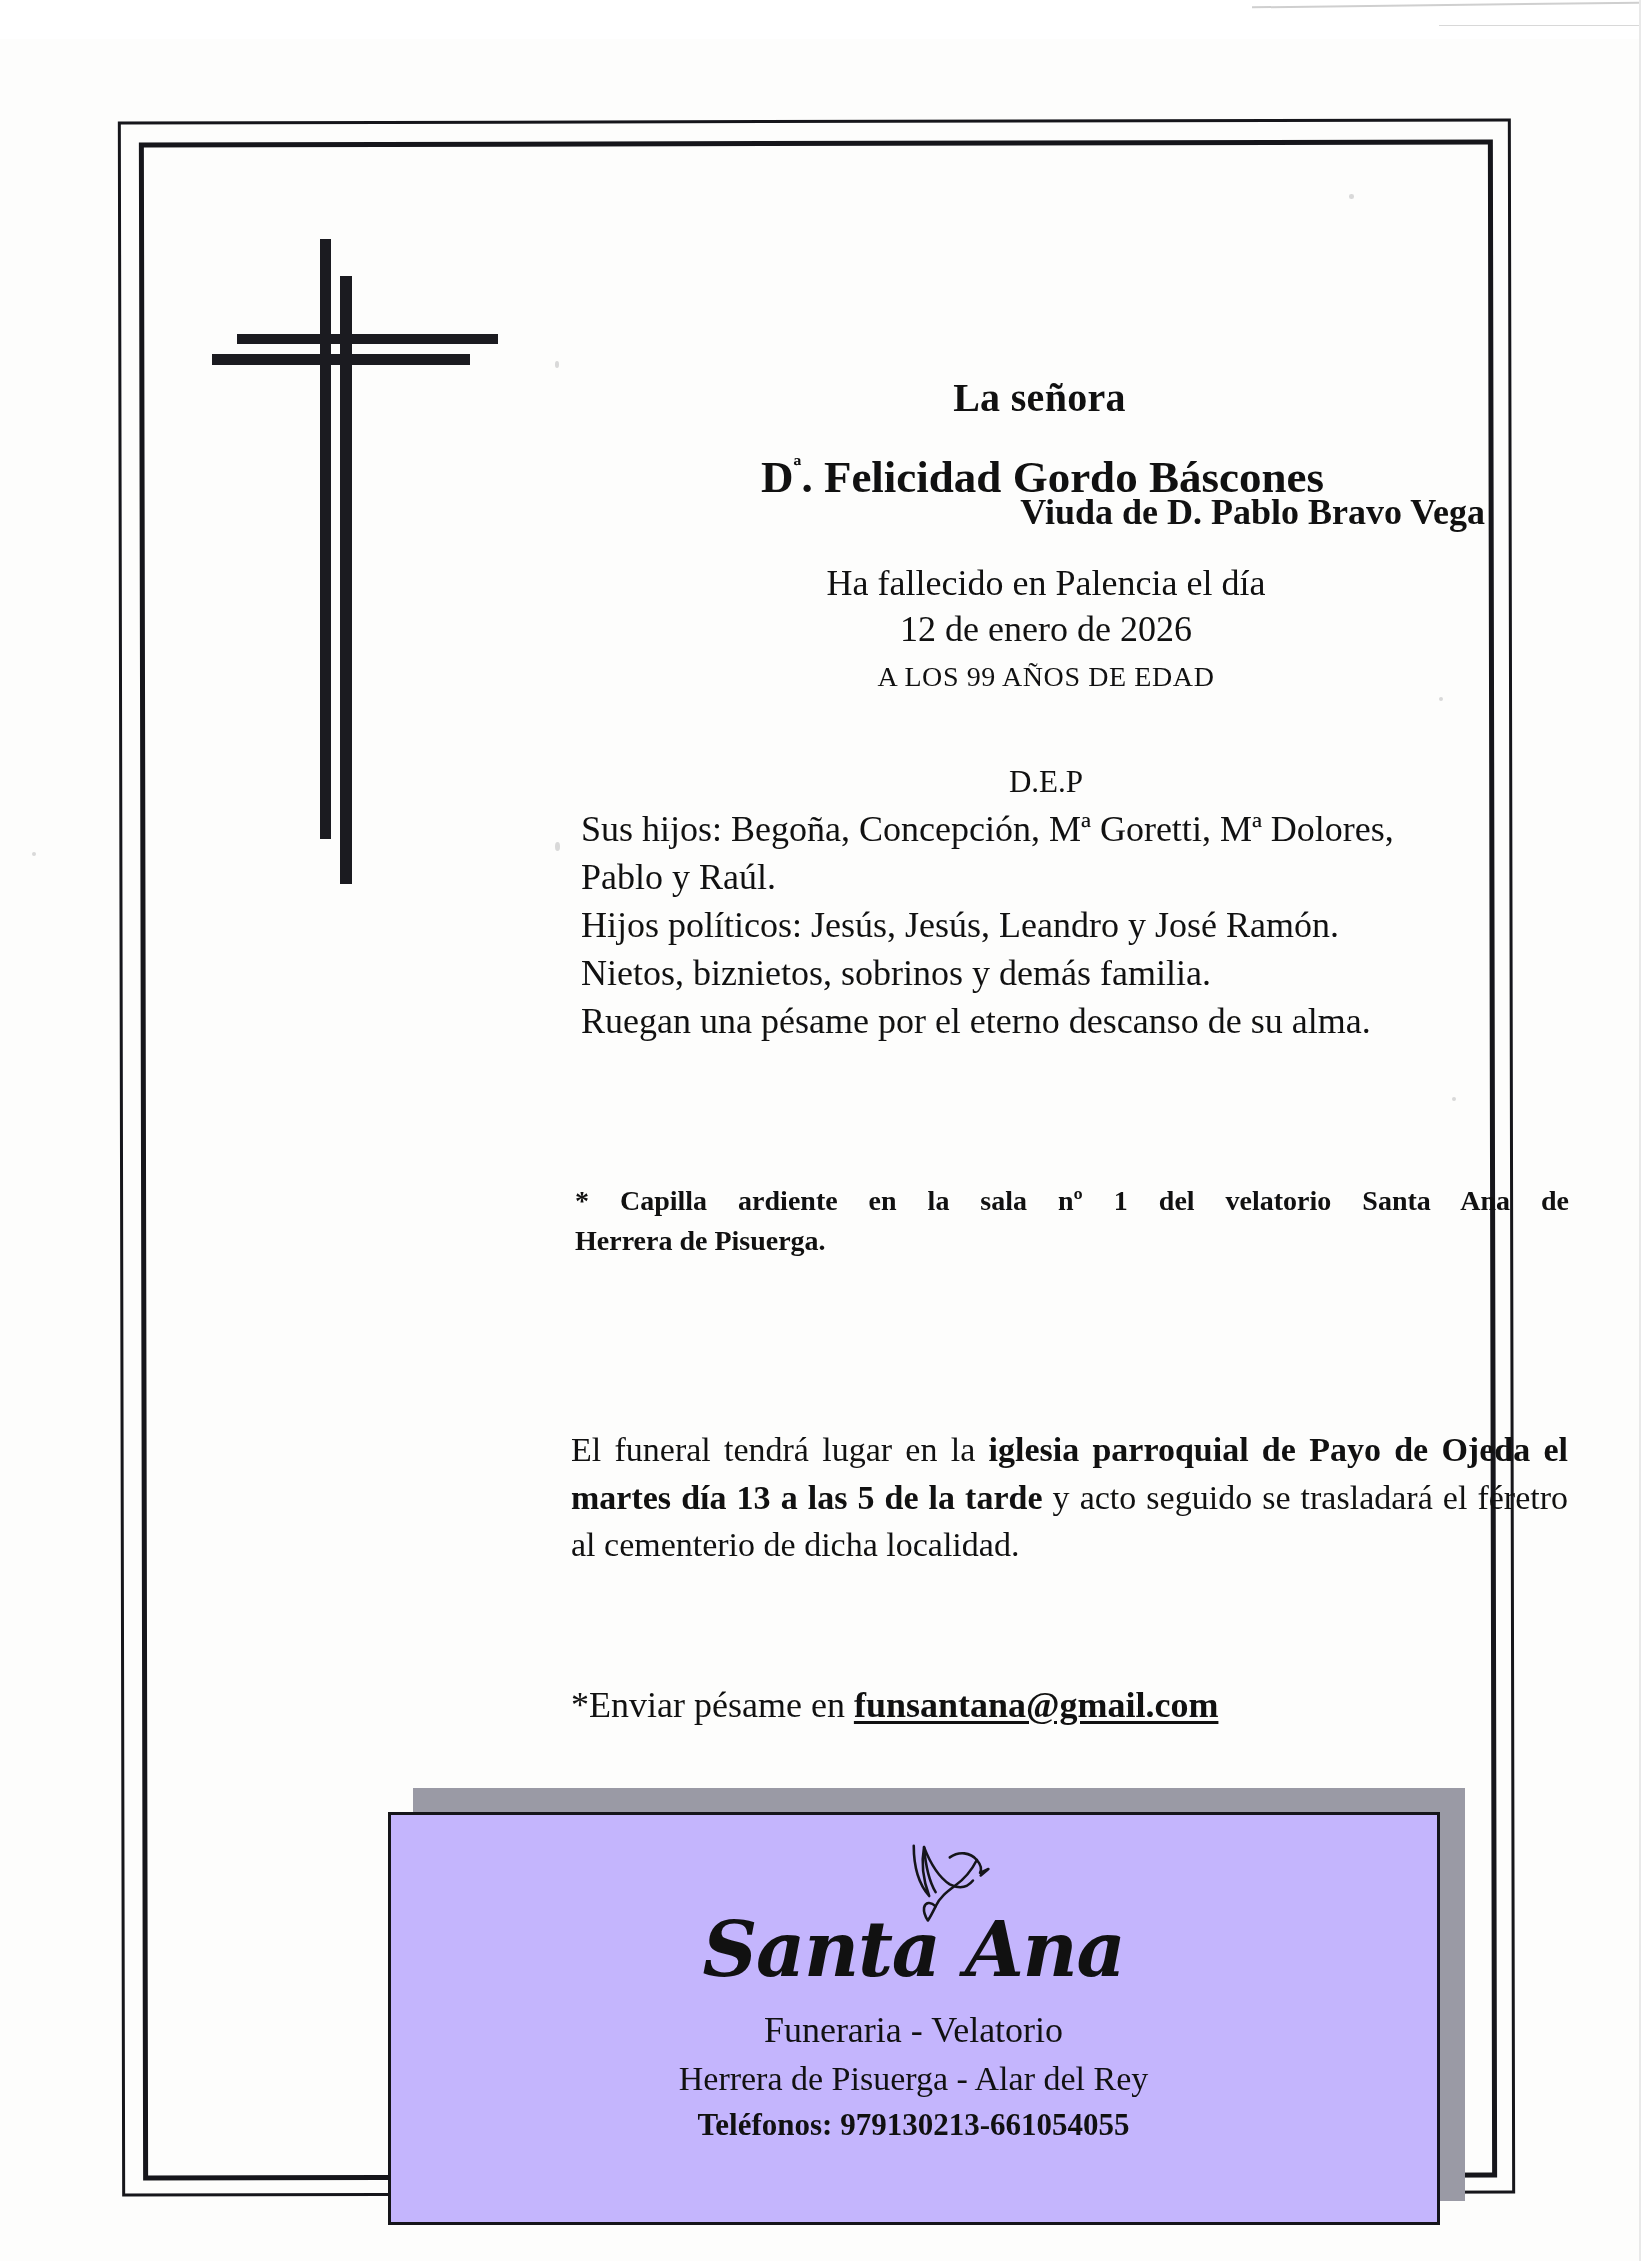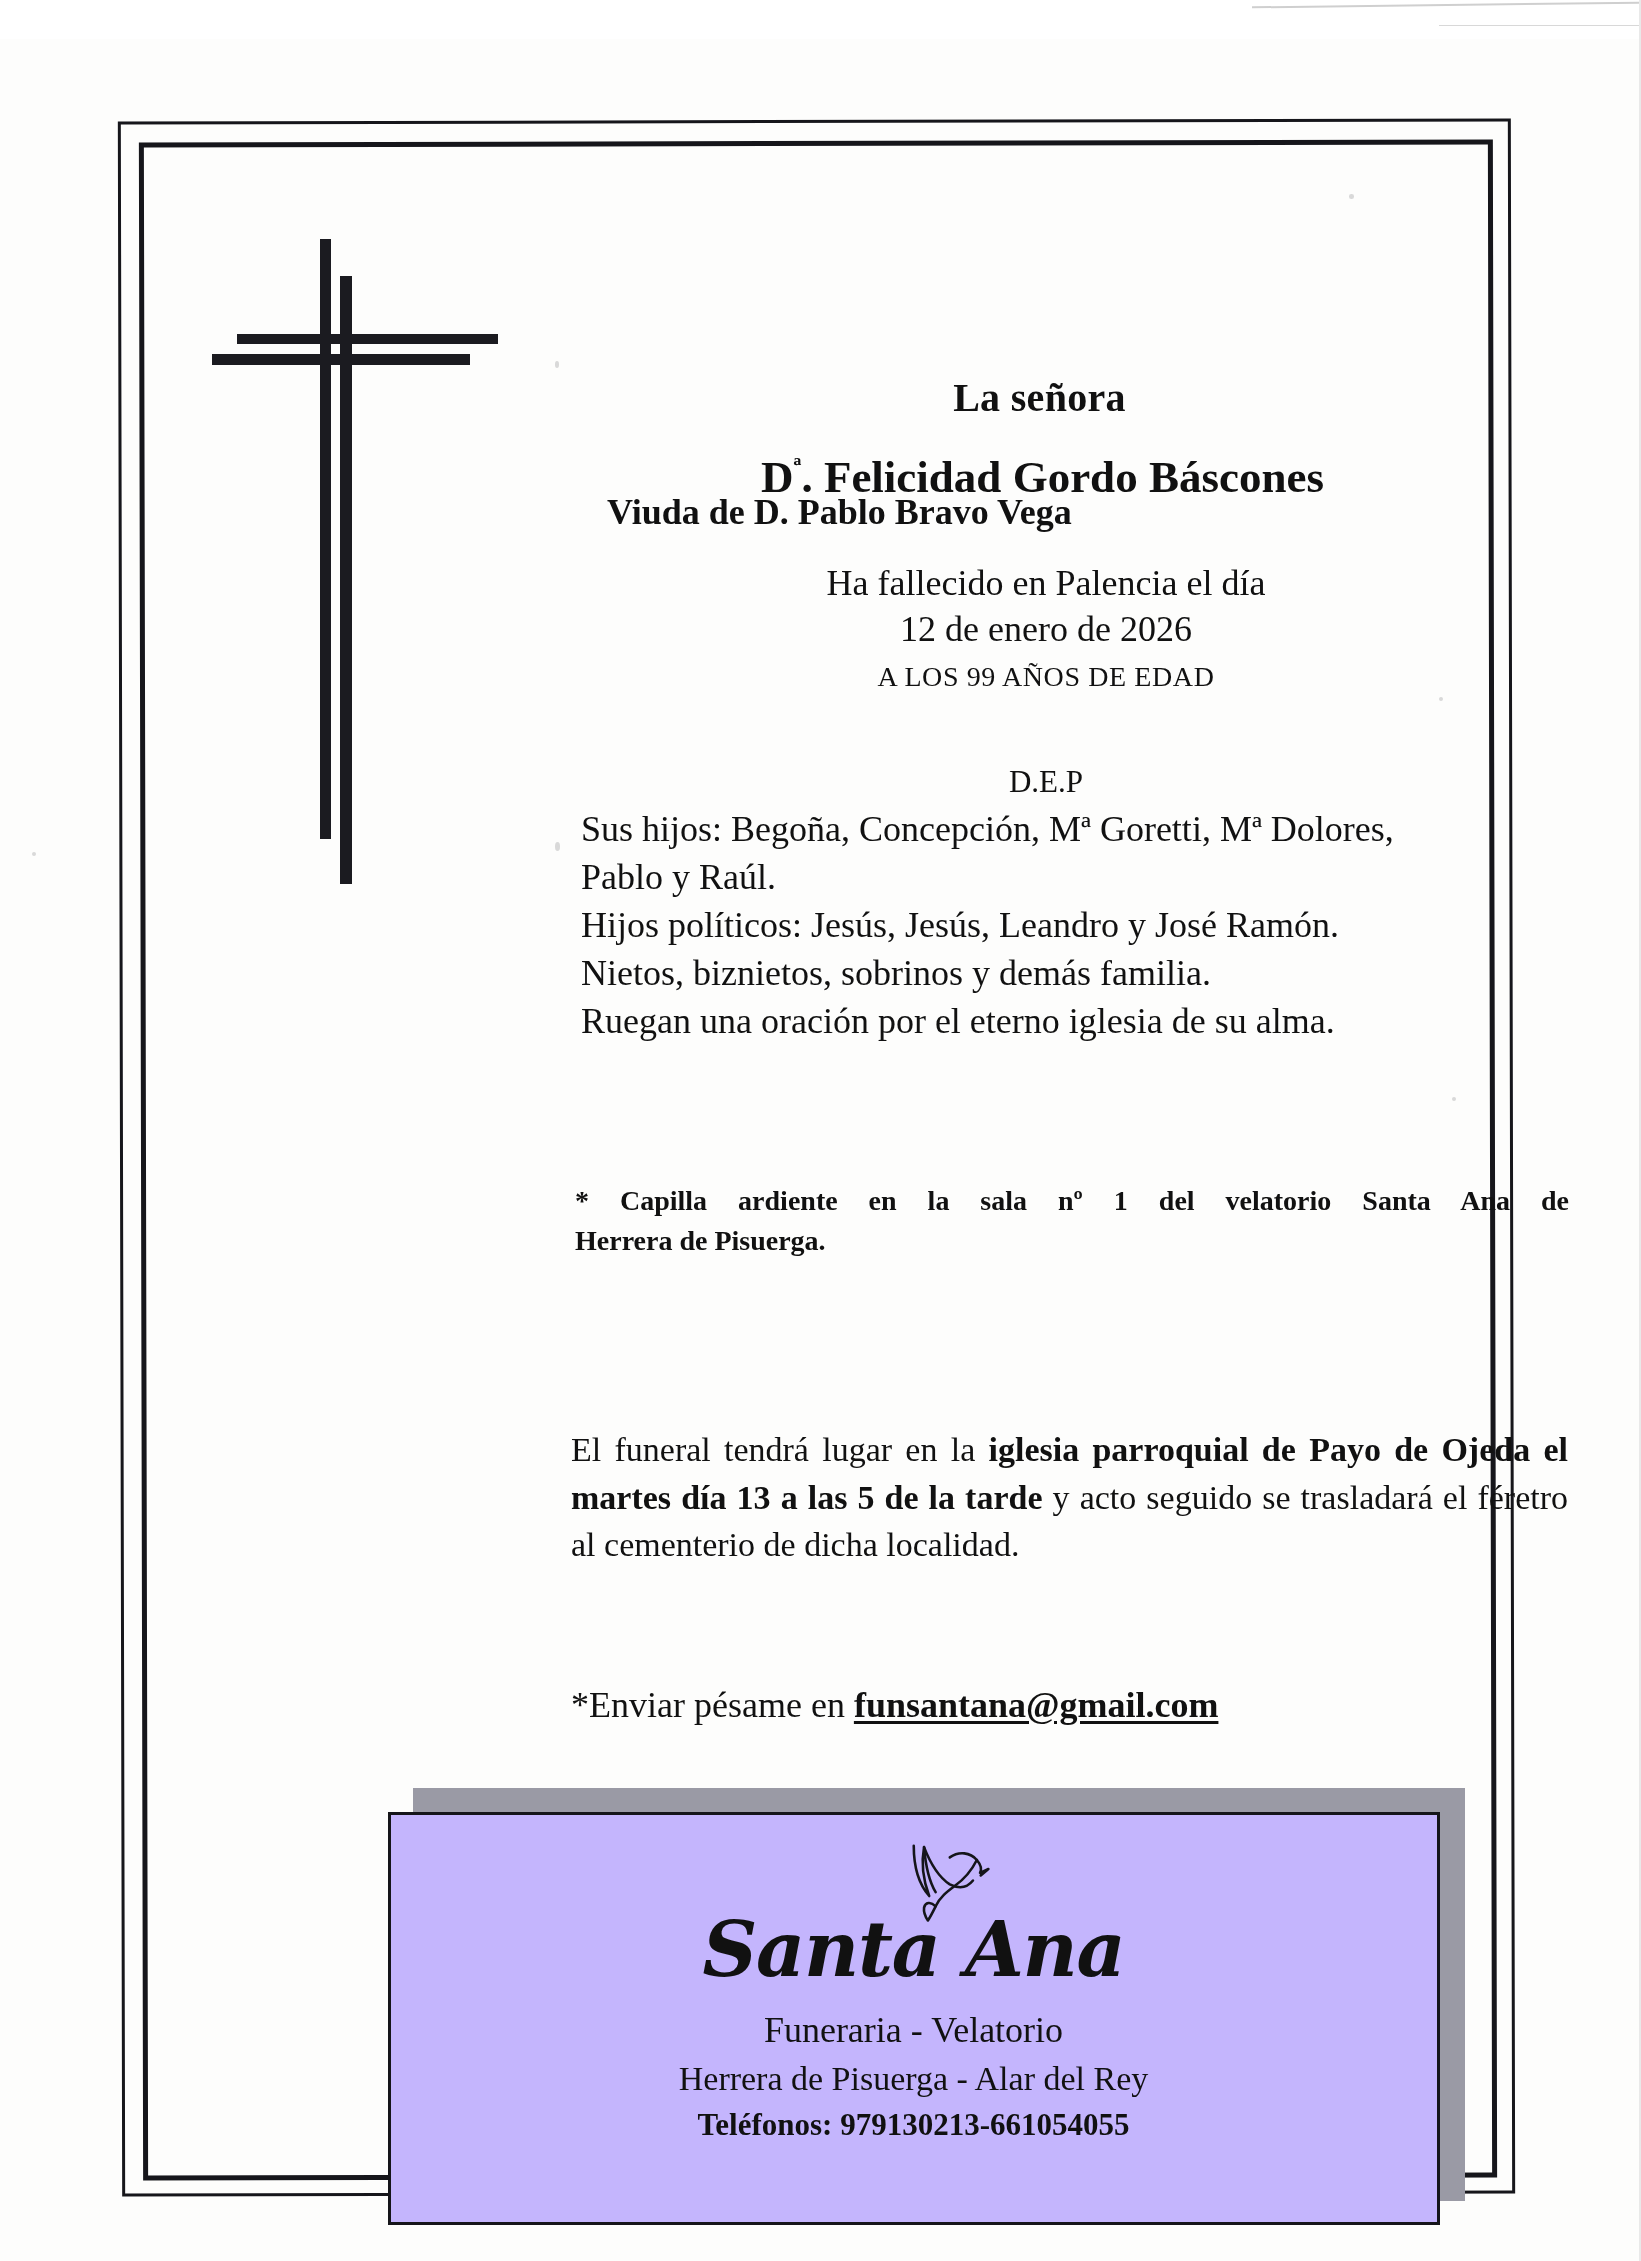--- a/index.html
+++ b/index.html
@@ -112,21 +112,21 @@
   }
   .h-line2 .sup {
     font-size: 26px;
     vertical-align: super;
     line-height: 0;
   }
   .h-line3 {
     position: absolute;
     left: 439px; top: 330px;
     width: 878px;
-    text-align: left;
+    text-align: right;
     font-size: 36px;
     font-weight: bold;
   }
 
   .died-1 {
     position: absolute;
     left: 439px; top: 401px;
     width: 878px;
     text-align: center;
     font-size: 36px;
@@ -317,21 +317,21 @@
     <div class="died-2">12 de enero de 2026</div>
     <div class="age">A LOS 99 AÑOS DE EDAD</div>
 
     <div class="dep">D.E.P</div>
 
     <div class="family">
       <div>Sus hijos: Begoña, Concepción, Mª Goretti, Mª Dolores,</div>
       <div>Pablo y Raúl.</div>
       <div>Hijos políticos: Jesús, Jesús, Leandro y José Ramón.</div>
       <div>Nietos, biznietos, sobrinos y demás familia.</div>
-      <div>Ruegan una oración por el eterno iglesia de su alma.</div>
+      <div>Ruegan una pésame por el eterno descanso de su alma.</div>
     </div>
 
     <div class="capilla">
       <span class="spread">* Capilla ardiente en la sala nº 1 del velatorio Santa Ana de</span>
       <span class="j">Herrera de Pisuerga.</span>
     </div>
 
     <div class="funeral"><span>El funeral tendrá lugar en la </span><b>iglesia parroquial de Payo de Ojeda el martes día 13 a las 5 de la tarde</b><span> y acto seguido se trasladará el féretro al cementerio de dicha localidad.</span></div>
 
     <div class="email-line"><span>*Enviar pésame en </span><span class="addr">funsantana@gmail.com</span></div>

